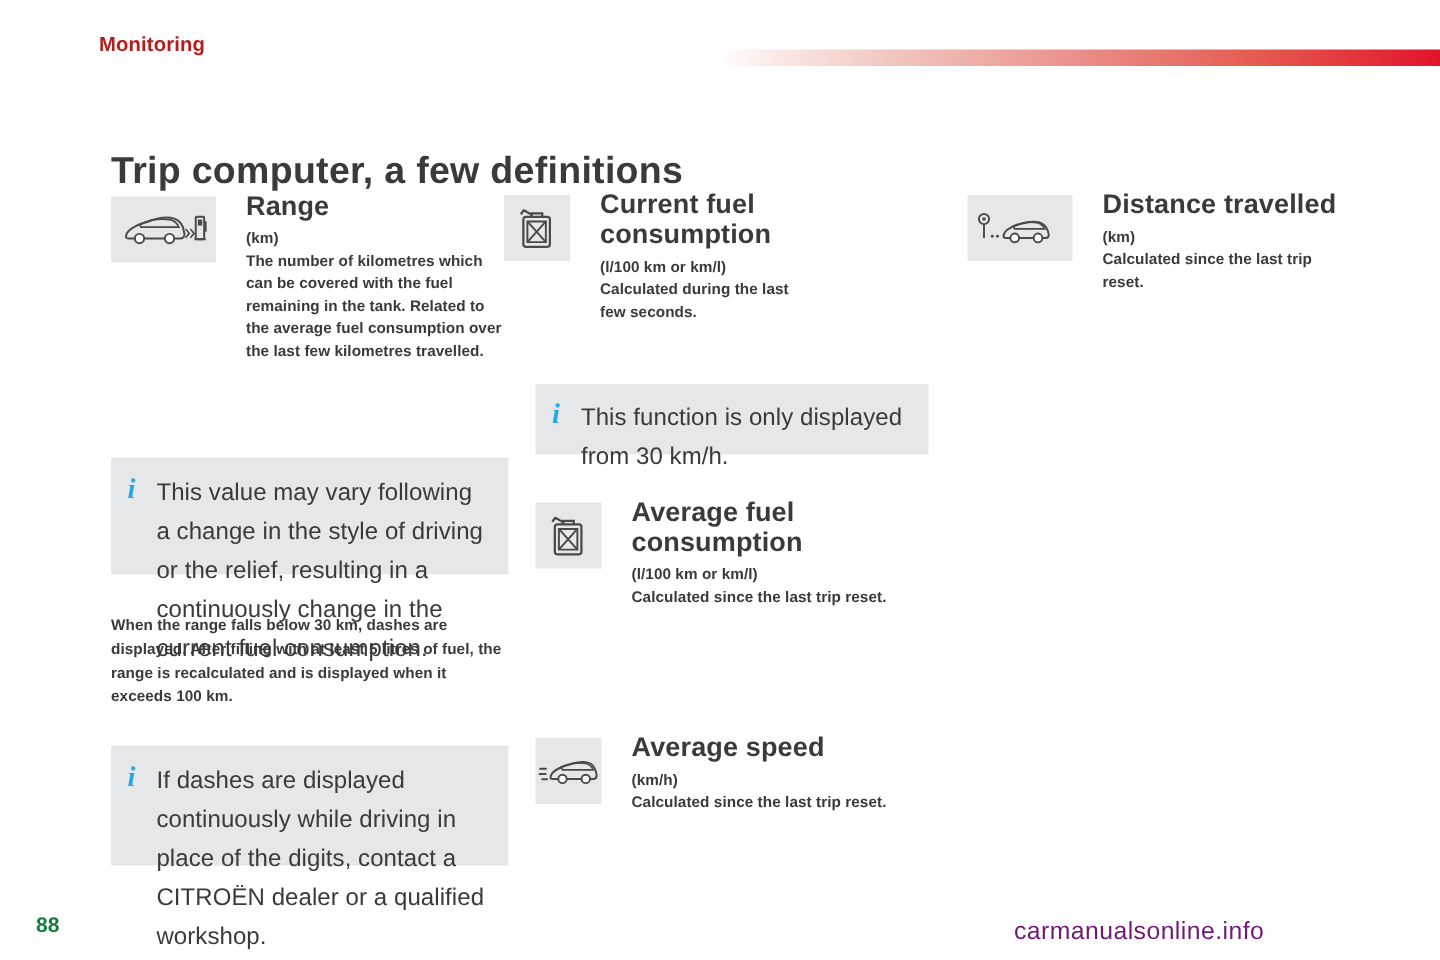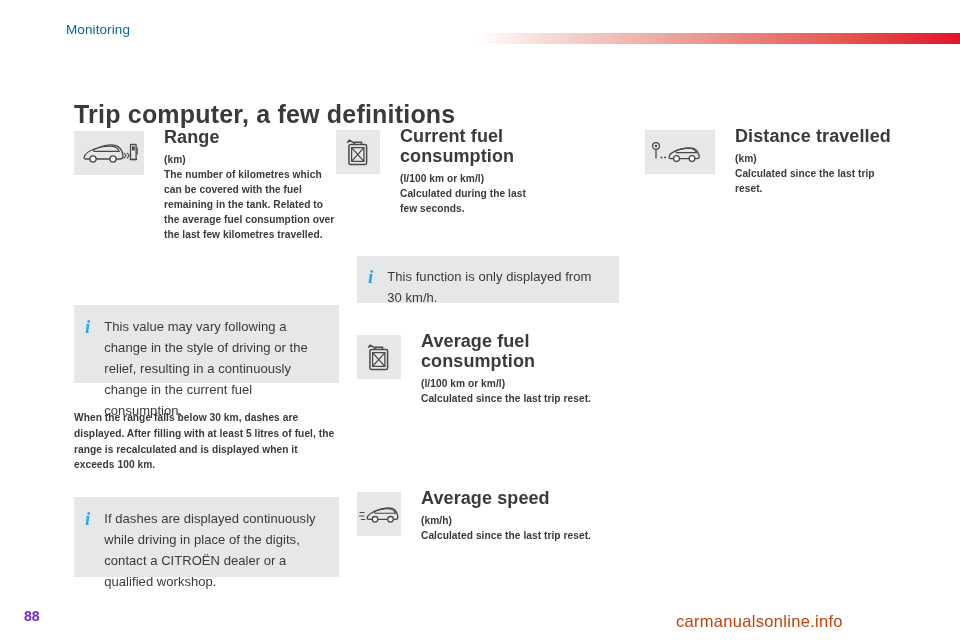--- a/index.html
+++ b/index.html
@@ -14,22 +14,22 @@
     font-family: "Liberation Sans", sans-serif;
     overflow: hidden;
   }
 
   
   .header-chapter {
     position: absolute;
     left: 66px;
     top: 22px;
     font-size: 13.5px;
-    font-weight: normal;
-    color: #0369a1;
+    font-weight: bold;
+    color: #b91c1c;
     letter-spacing: 0.1px;
   }
   .header-bar {
     position: absolute;
     left: 477px;
     top: 33px;
     width: 483px;
     height: 11px;
     background: linear-gradient(to right, #ffffff 0%, #f6dcd8 14%, #eeb4ad 33%, #e98b84 52%, #e5584f 76%, #e2132b 100%);
   }
@@ -90,21 +90,21 @@
     font-family: "Liberation Serif", serif;
     font-style: italic;
     font-weight: bold;
     font-size: 19px;
     color: #29a8e0;
     line-height: 1;
     flex: 0 0 auto;
     padding-top: 1px;
   }
   .infobox .i-text {
-    font-size: 13px;
+    font-size: 16px;
     color: #3a3a3a;
     line-height: 1.62;
     letter-spacing: 0.05px;
   }
 
   
   .plain-para {
     position: absolute;
     font-size: 10.2px;
     font-weight: bold;
@@ -113,28 +113,28 @@
     letter-spacing: 0.05px;
   }
 
   
   .page-number {
     position: absolute;
     left: 24px;
     top: 608px;
     font-size: 14px;
     font-weight: bold;
-    color: #6d28d9;
+    color: #15803d;
   }
   .watermark {
     position: absolute;
     left: 676px;
     top: 612px;
     font-size: 16.5px;
-    color: #c2410c;
+    color: #701a75;
     letter-spacing: 0.3px;
   }
 
   svg { display: block; }
 </style>
 </head>
 <body>
 
 <div class="header-chapter">Monitoring</div>
 

